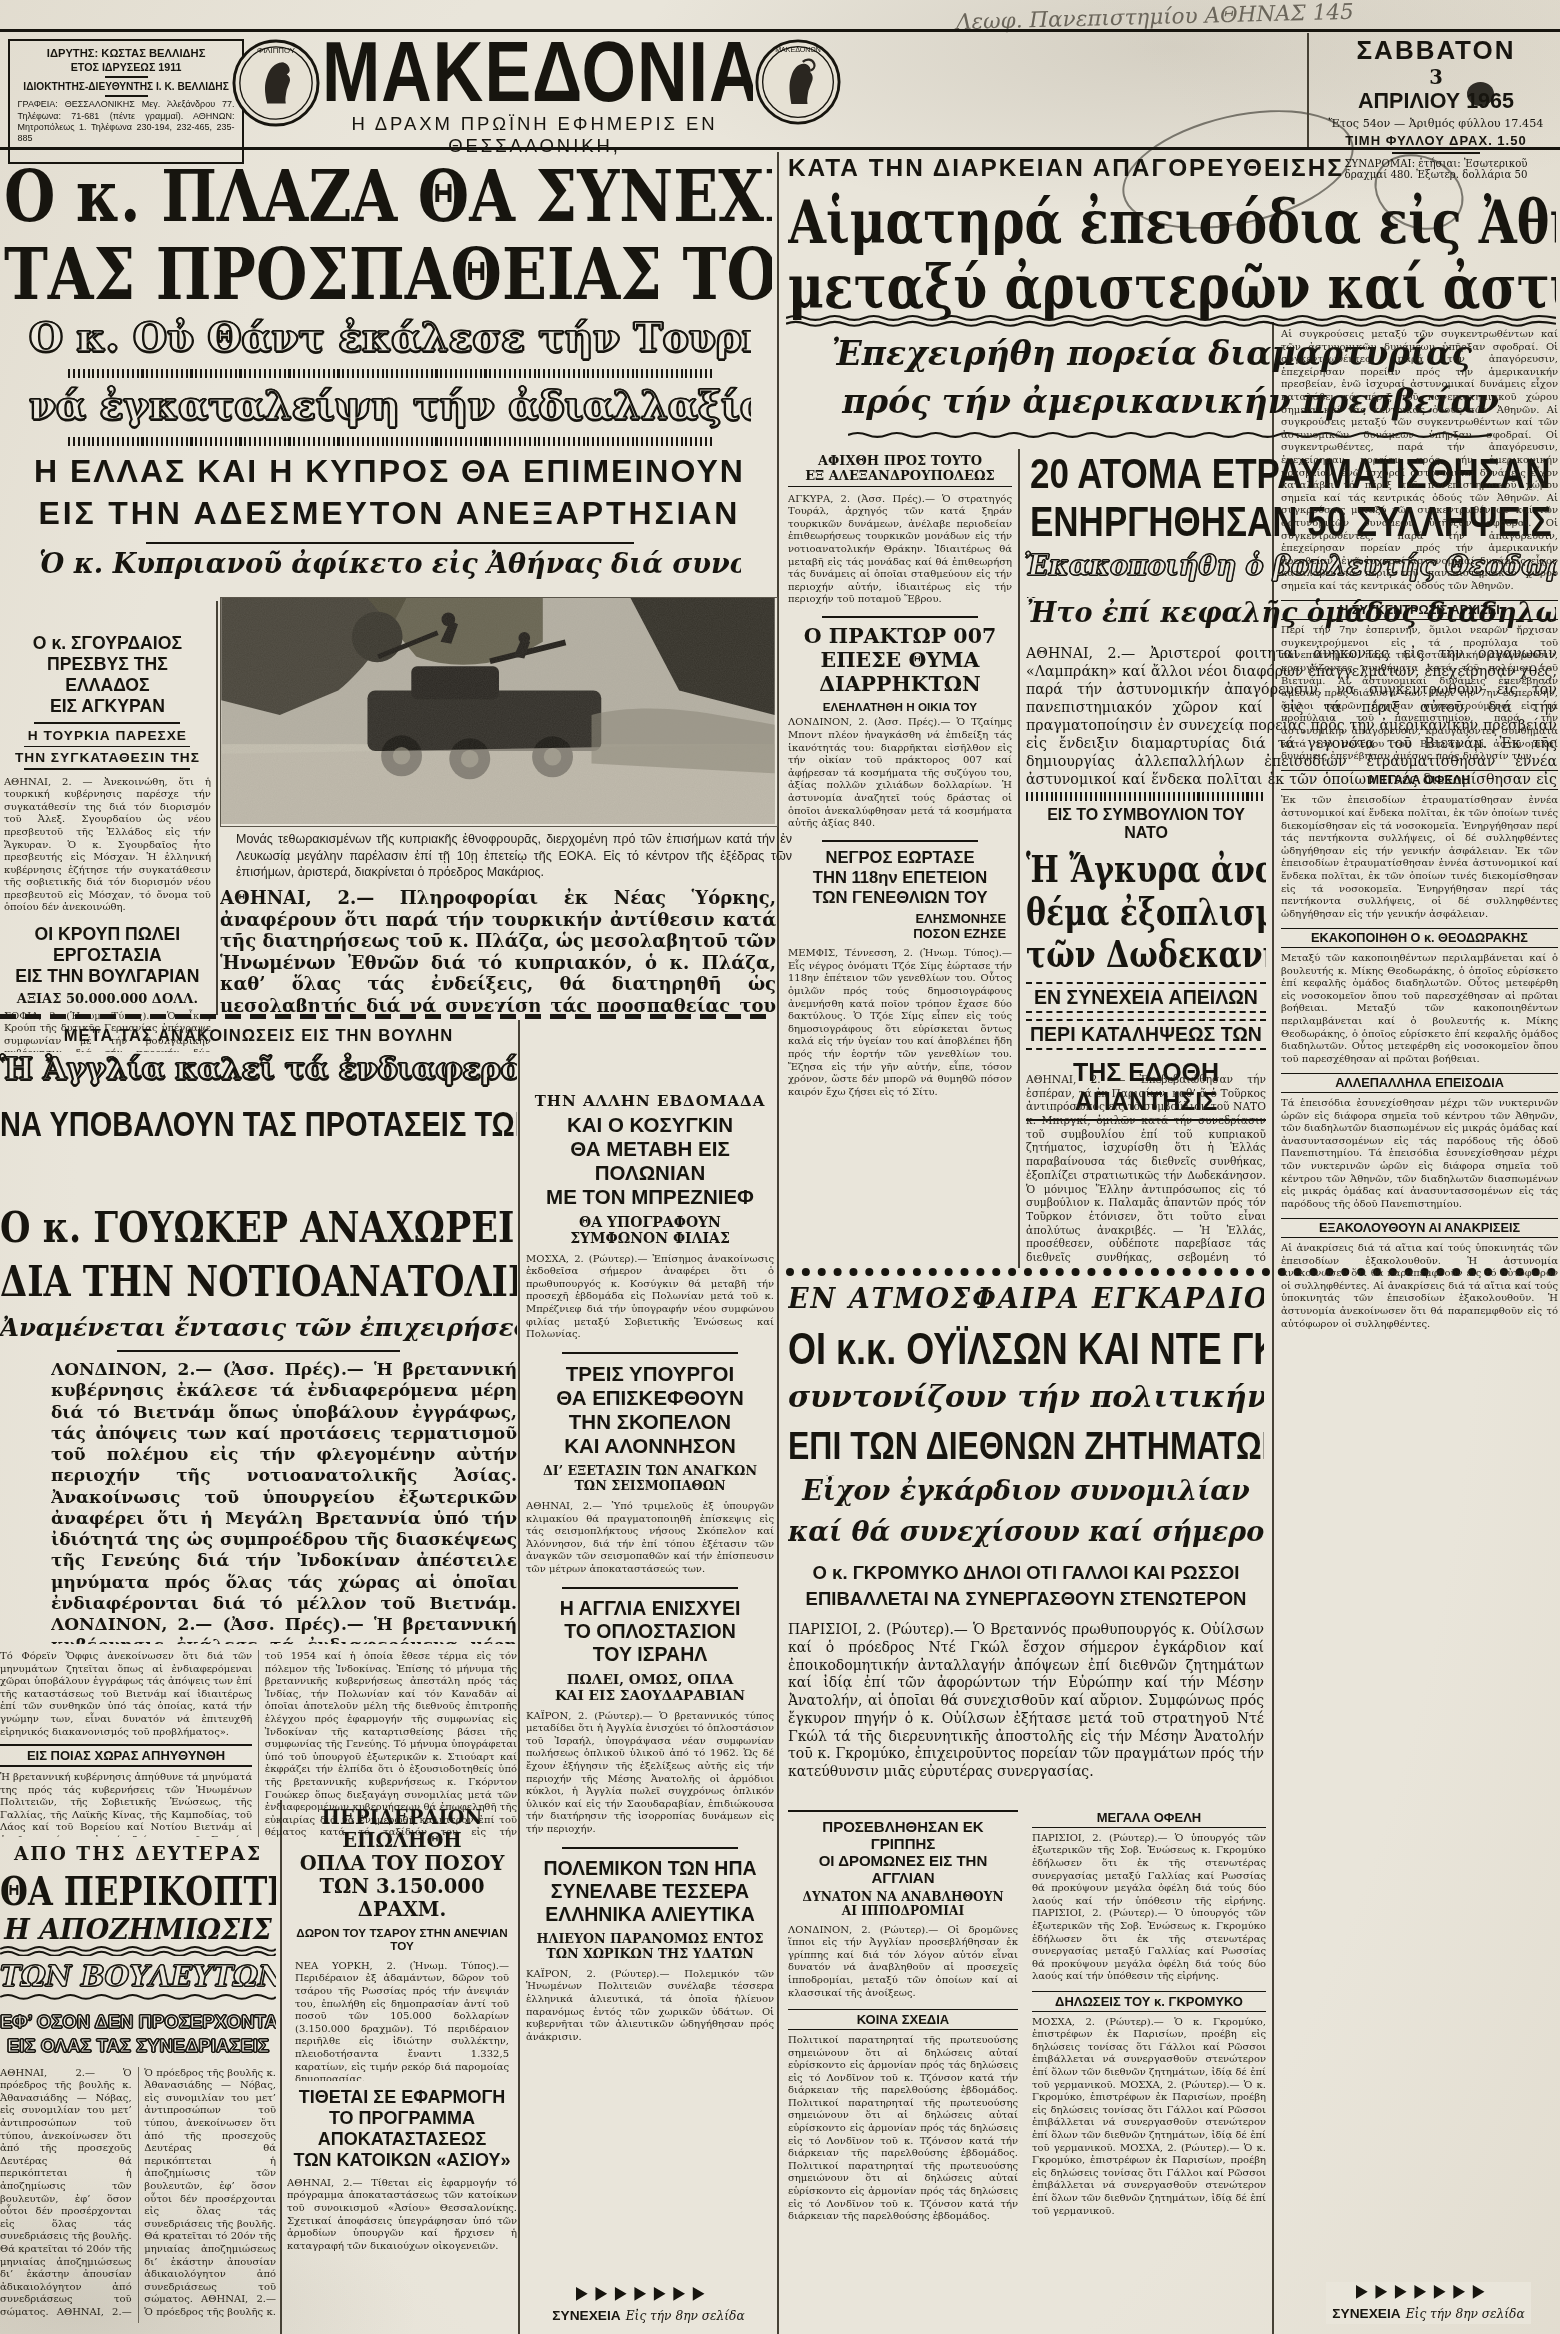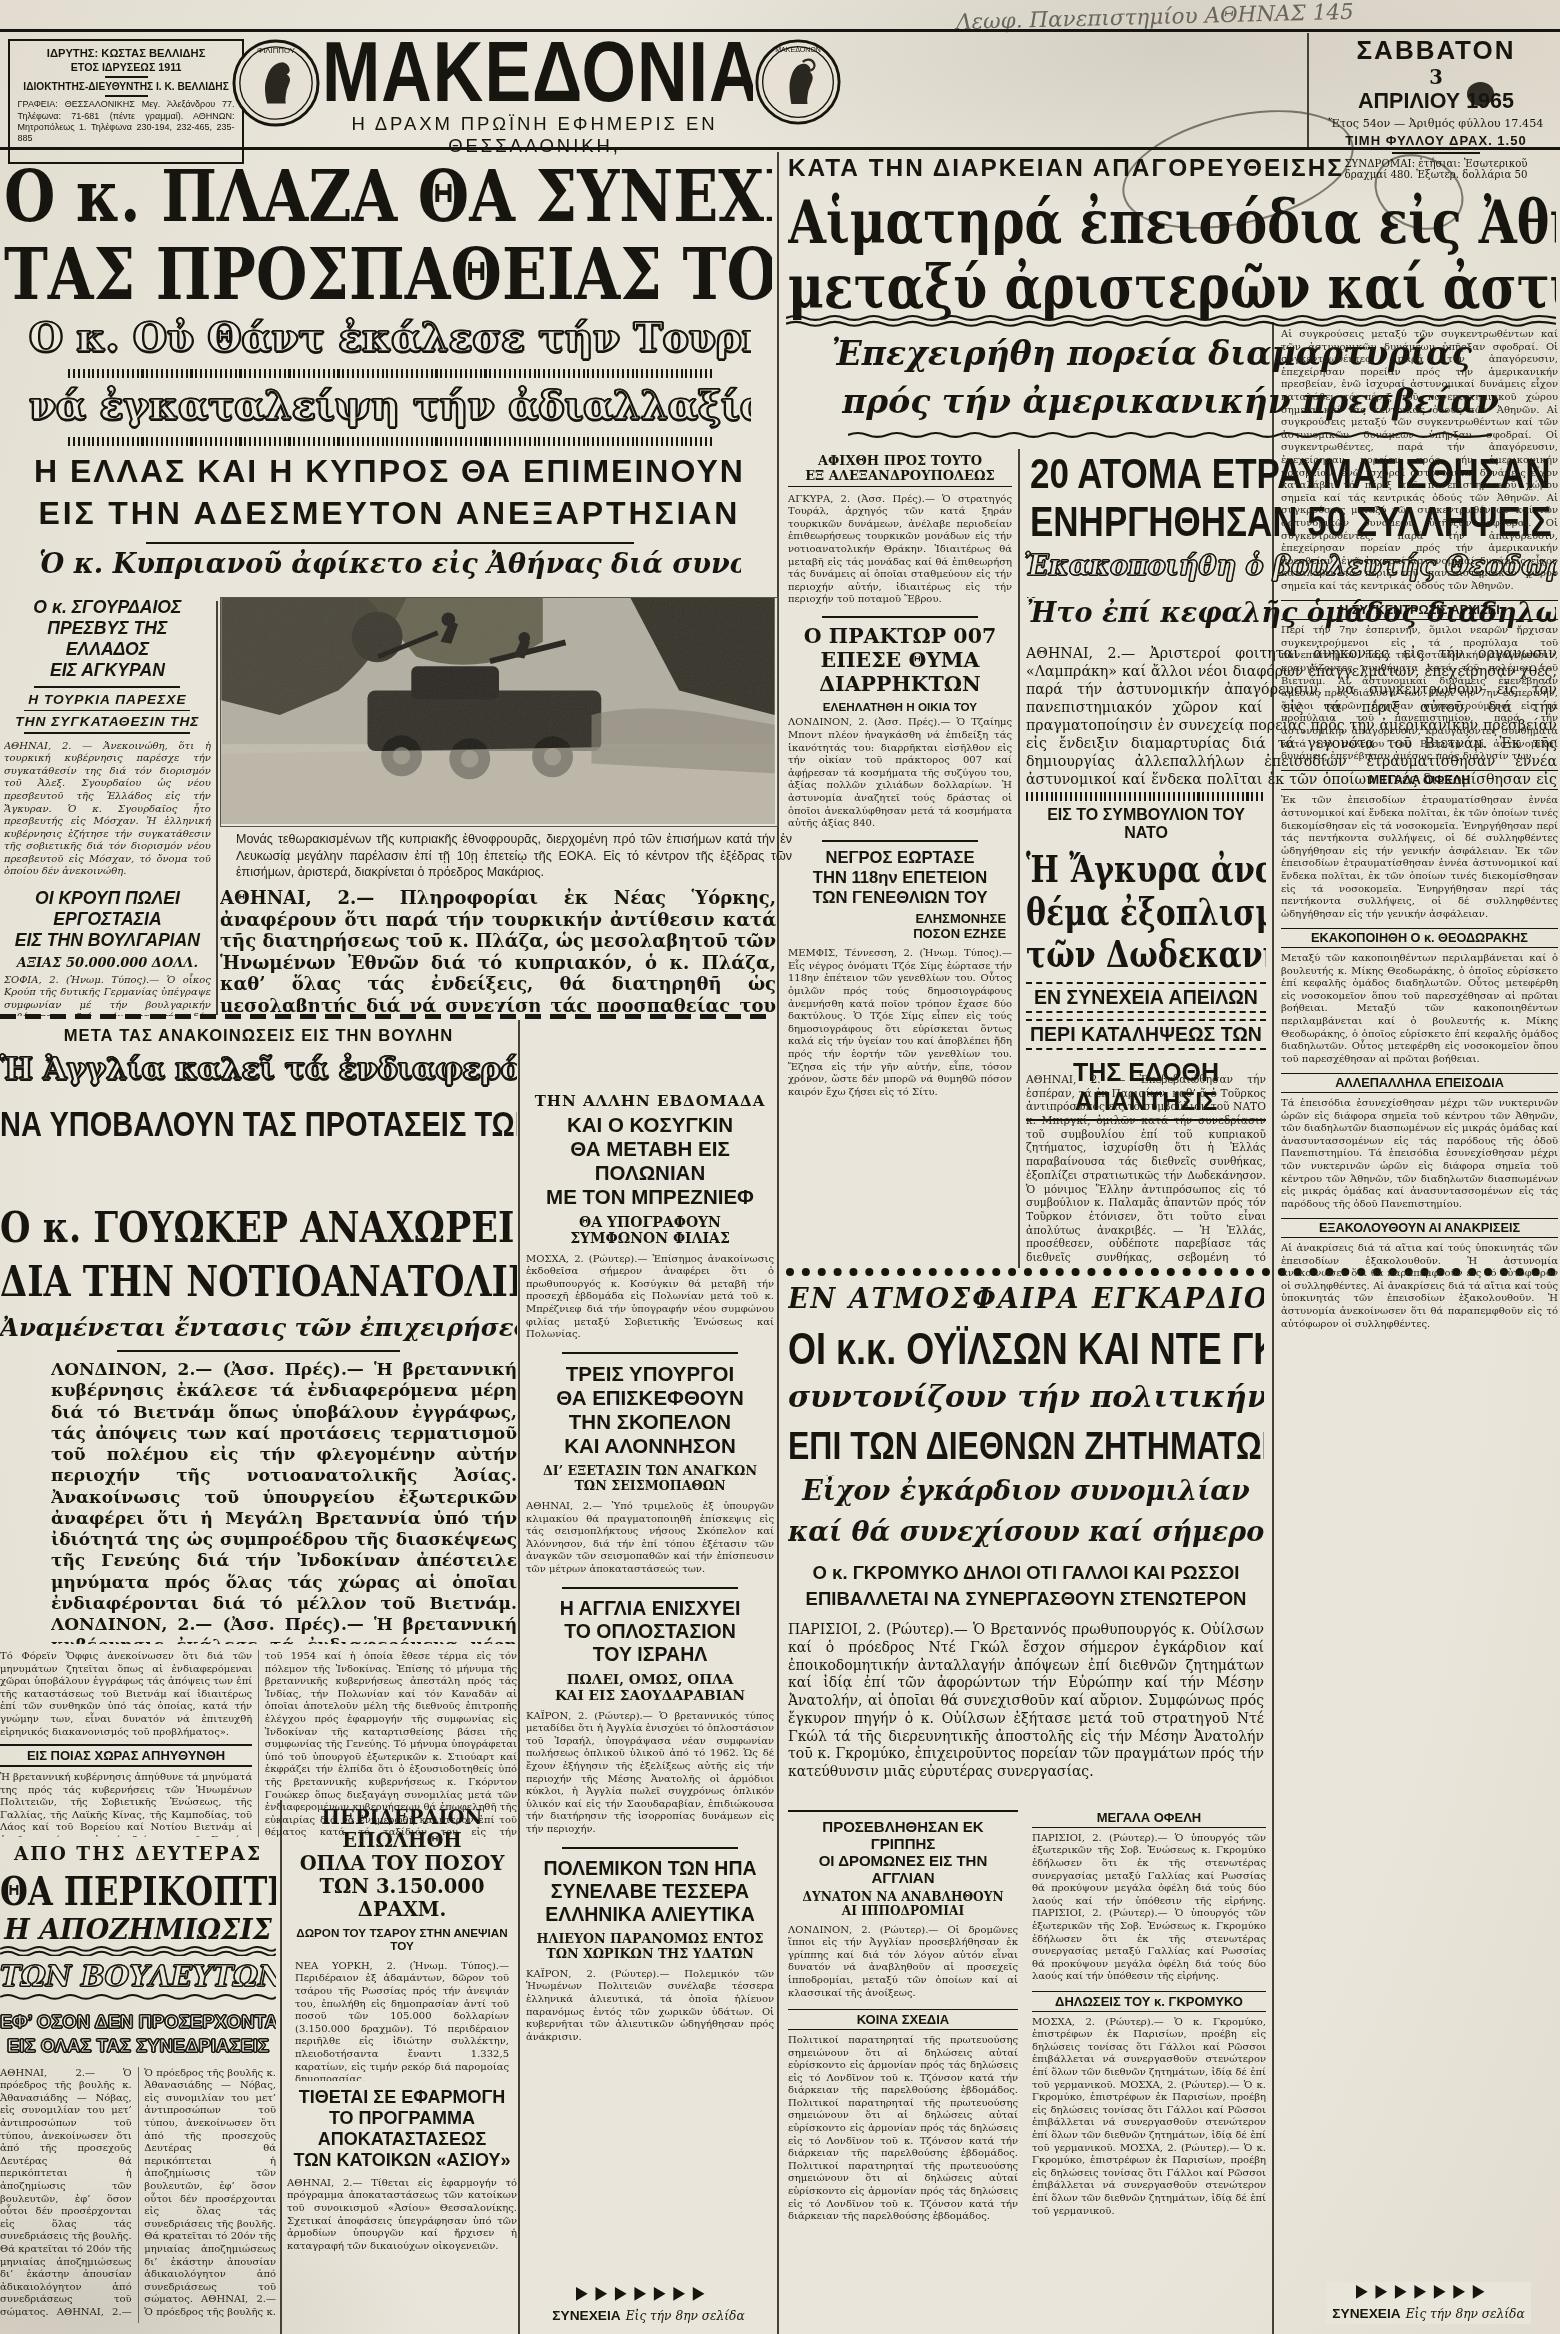--- a/index.html
+++ b/index.html
@@ -110,21 +110,21 @@
   <div class="abs serif b c outline ow" style="left:29px;top:314px;width:722px;height:51px;font-size:39px;white-space:nowrap;">Ο κ. Οὐ Θάντ ἐκάλεσε τήν Τουρκίαν</div>
   <div class="abs hatch" style="left:68px;top:369px;width:644px;"></div>
   <div class="abs serif b c outline ow" style="left:29px;top:382px;width:722px;height:51px;font-size:39px;white-space:nowrap;">νά ἐγκαταλείψη τήν ἀδιαλλαξίαν της</div>
   <div class="abs hatch" style="left:68px;top:437px;width:644px;"></div>
 
   <div class="abs sans b c ow" style="left:5.9px;top:453px;width:767px;height:41px;font-size:32px;letter-spacing:2px;white-space:nowrap;">Η ΕΛΛΑΣ ΚΑΙ Η ΚΥΠΡΟΣ ΘΑ ΕΠΙΜΕΙΝΟΥΝ</div>
   <div class="abs sans b c ow" style="left:5.9px;top:495px;width:767px;height:41px;font-size:32px;letter-spacing:2.9px;white-space:nowrap;">ΕΙΣ ΤΗΝ ΑΔΕΣΜΕΥΤΟΝ ΑΝΕΞΑΡΤΗΣΙΑΝ</div>
   <div class="abs hr" style="left:146px;top:542px;width:488px;height:2px;"></div>
   <div class="abs serif b i c ow" style="left:39px;top:548px;width:702px;height:37px;font-size:27px;white-space:nowrap;">Ὁ κ. Κυπριανοῦ ἀφίκετο εἰς Ἀθήνας διά συνομιλίας</div>
 
-  <div class="abs ow" style="left:3.9px;top:597px;width:207px;height:419px;font-style:italic;">
+  <div class="abs ow" style="left:3.9px;top:633px;width:207px;height:419px;">
     <div class="sans b c" style="font-size:17.6px;">Ο κ. ΣΓΟΥΡΔΑΙΟΣ</div>
     <div class="sans b c" style="font-size:17.6px;">ΠΡΕΣΒΥΣ ΤΗΣ ΕΛΛΑΔΟΣ</div>
     <div class="sans b c" style="font-size:17.6px;">ΕΙΣ ΑΓΚΥΡΑΝ</div>
     <div class="hr" style="width:146px;height:2px;margin:4.9px auto 2px;"></div>
     <div class="sans b c" style="font-size:13.7px;letter-spacing:1px;margin-top:3.9px;">Η ΤΟΥΡΚΙΑ ΠΑΡΕΣΧΕ</div>
     <div class="hr" style="width:166px;height:1.6px;margin:2.9px auto;"></div>
     <div class="sans b c" style="font-size:13.7px;letter-spacing:1px;">ΤΗΝ ΣΥΓΚΑΤΑΘΕΣΙΝ ΤΗΣ</div>
     <div class="hr" style="width:166px;height:1.6px;margin:2.9px auto 5.9px;"></div>
     <div class="bt j">ΑΘΗΝΑΙ, 2. — Ἀνεκοινώθη, ὅτι ἡ τουρκική κυβέρνησις παρέσχε τήν συγκατάθεσίν της διά τόν διορισμόν τοῦ Ἀλεξ. Σγουρδαίου ὡς νέου πρεσβευτοῦ τῆς Ἑλλάδος εἰς τήν Ἄγκυραν. Ὁ κ. Σγουρδαῖος ἦτο πρεσβευτής εἰς Μόσχαν. Ἡ ἑλληνική κυβέρνησις ἐζήτησε τήν συγκατάθεσιν τῆς σοβιετικῆς διά τόν διορισμόν νέου πρεσβευτοῦ εἰς Μόσχαν, τό ὄνομα τοῦ ὁποίου δέν ἀνεκοινώθη.</div>
     <div class="sans b c" style="font-size:17.6px;margin-top:9.8px;">ΟΙ ΚΡΟΥΠ ΠΩΛΕΙ</div>

